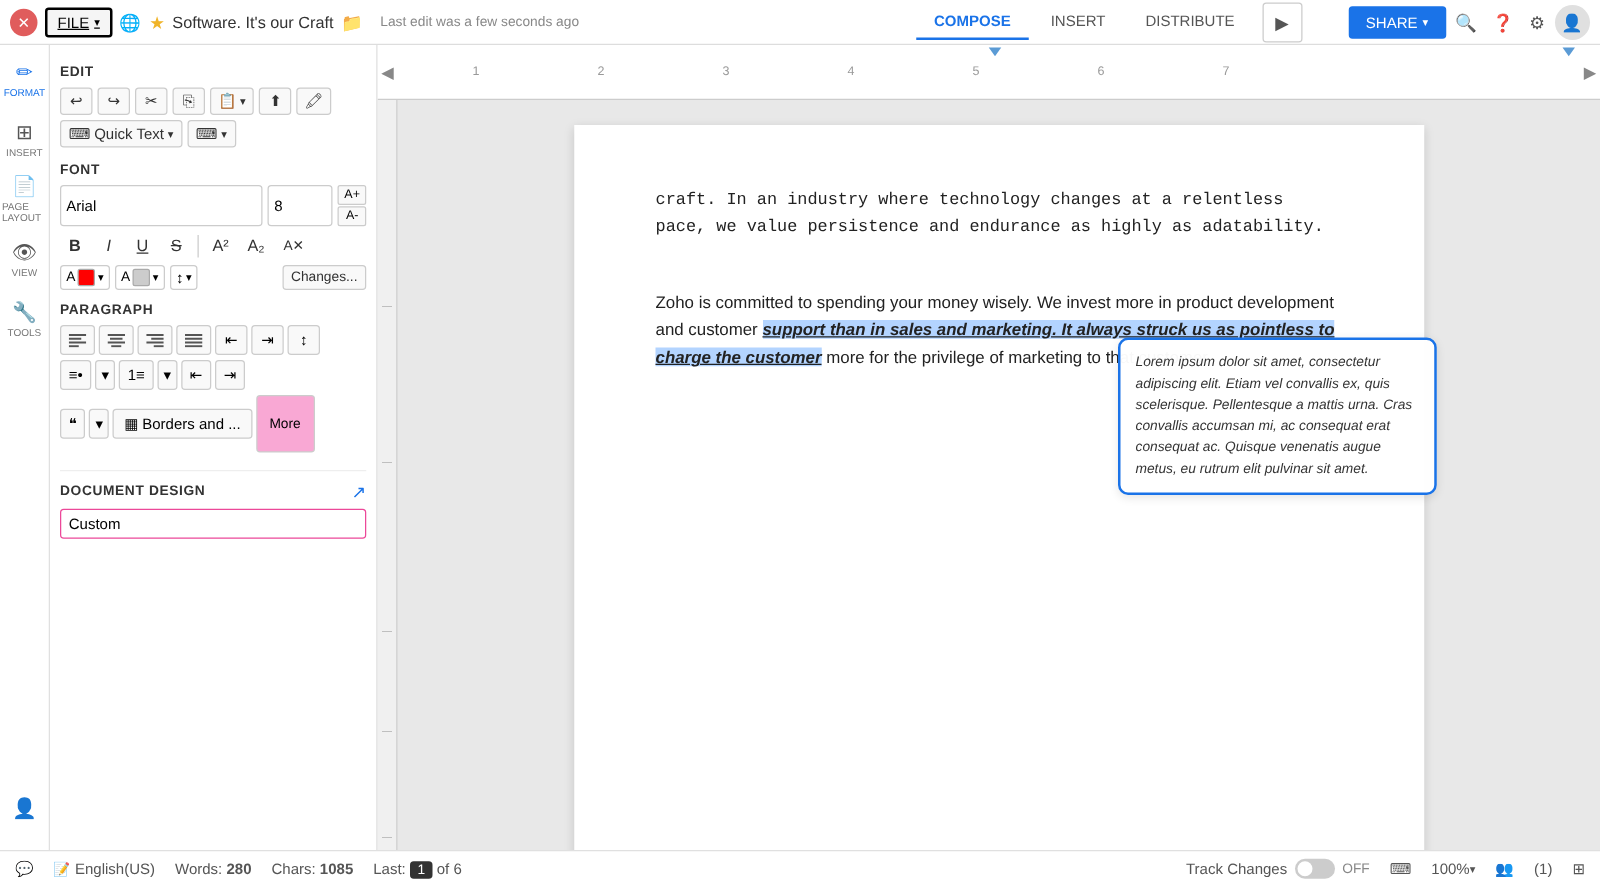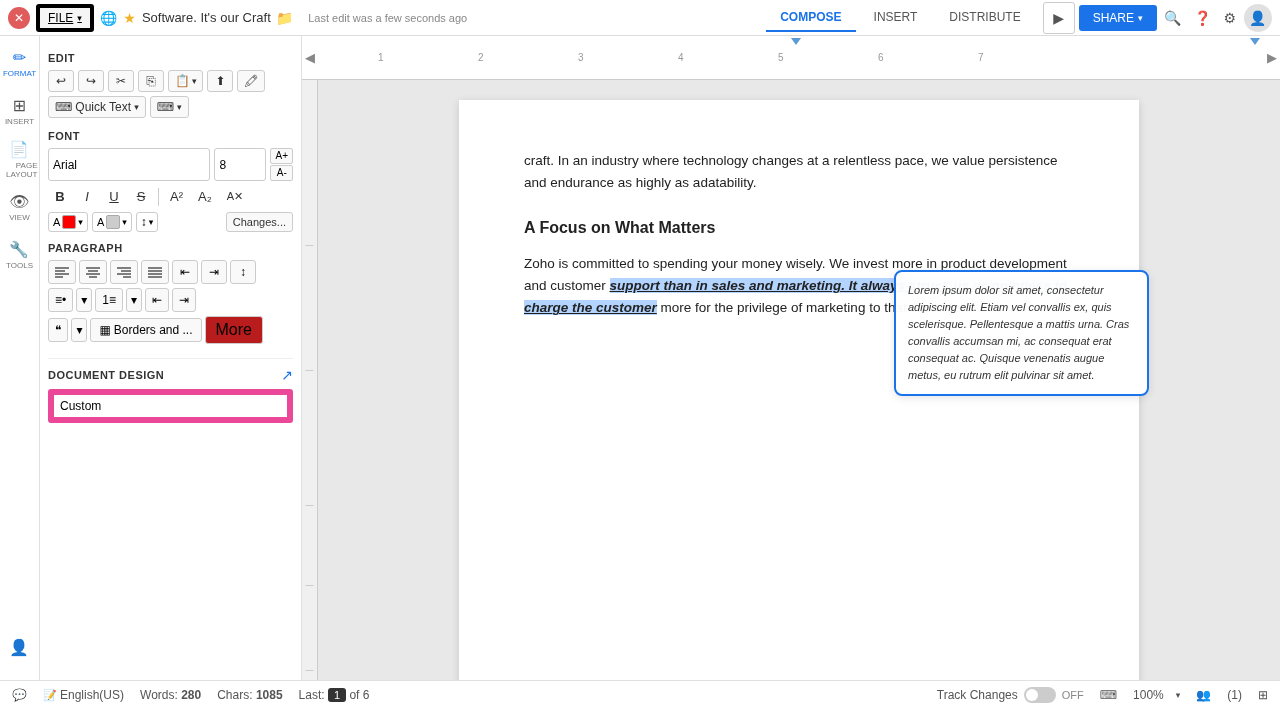--- a/index.html
+++ b/index.html
@@ -2,41 +2,41 @@
 <html><head>
   <meta charset="utf-8">
   <style>
     * { box-sizing: border-box; margin: 0; padding: 0; }
     body { font-family: Arial, sans-serif; font-size: 13px; background: #f0f0f0; overflow: hidden; width: 1280px; height: 708px; display: flex; flex-direction: column; }
 
     
     .topbar { height: 36px; background: #fff; border-bottom: 1px solid #ddd; display: flex; align-items: center; padding: 0 8px; gap: 8px; flex-shrink: 0; }
     .topbar-left { display: flex; align-items: center; gap: 6px; }
     .close-btn { width: 22px; height: 22px; background: #e05c5c; border-radius: 50%; display: flex; align-items: center; justify-content: center; cursor: pointer; color: #fff; font-size: 12px; }
-    .file-btn { background: #f5f5f5; border: 4px solid #000000; border-radius: 3px; padding: 3px 8px; font-size: 12px; cursor: pointer; display: flex; align-items: center; gap: 4px; text-decoration: underline; }
+    .file-btn { background: #f5f5f5; border: 2px solid #000000; border-radius: 3px; padding: 3px 8px; font-size: 12px; cursor: pointer; display: flex; align-items: center; gap: 4px; text-decoration: underline; }
     .globe-icon, .star-icon { font-size: 14px; color: #888; cursor: pointer; }
     .star-icon { color: #f0b429; }
     .doc-title { font-size: 13px; font-weight: 500; color: #333; }
     .folder-icon { font-size: 14px; color: #888; }
     .last-edit { font-size: 11px; color: #888; margin-left: 8px; }
     .topbar-right { margin-left: auto; display: flex; align-items: center; gap: 4px; }
     .tab-btn { padding: 6px 14px; font-size: 12px; border: none; background: none; cursor: pointer; color: #555; border-bottom: 2px solid transparent; }
     .tab-btn.active { color: #1a73e8; border-bottom: 2px solid #1a73e8; font-weight: 600; }
     .icon-btn { width: 32px; height: 32px; border: 1px solid #ccc; border-radius: 3px; background: #fff; cursor: pointer; display: flex; align-items: center; justify-content: center; font-size: 14px; color: #555; }
-    .share-btn { background: #1a73e8; color: #fff; border: none; border-radius: 3px; padding: 6px 14px; font-size: 12px; cursor: pointer; display: flex; align-items: center; gap: 4px; }
+    .share-btn { background: #1a73e8; color: #fff; border: none; border-radius: 3px; padding: 6px 14px; font-size: 12px; cursor: pointer; display: flex; align-items: center; gap: 4px; margin-left: 33px; }
     .search-icon-btn { font-size: 14px; color: #555; cursor: pointer; padding: 4px; }
 
     
     .main { display: flex; flex: 1; overflow: hidden; }
 
     
     .icon-sidebar { width: 40px; background: #fff; border-right: 1px solid #e0e0e0; display: flex; flex-direction: column; align-items: center; padding-top: 4px; flex-shrink: 0; }
     .icon-sidebar-item { width: 36px; height: 46px; display: flex; flex-direction: column; align-items: center; justify-content: center; cursor: pointer; border-radius: 4px; margin-bottom: 2px; }
     .icon-sidebar-item .icon-sym { font-size: 16px; color: #555; }
-    .icon-sidebar-item .icon-label { font-size: 8px; color: #777; text-transform: uppercase; margin-top: 2px; text-align: right; }
+    .icon-sidebar-item .icon-label { font-size: 8px; color: #777; text-transform: uppercase; margin-top: 2px; text-align: left; }
     .icon-sidebar-item.active .icon-sym { color: #1a73e8; }
     .icon-sidebar-item.active .icon-label { color: #1a73e8; }
     .sidebar-spacer { flex: 1; }
     .sidebar-bottom { display: flex; flex-direction: column; align-items: center; padding-bottom: 8px; gap: 4px; }
 
     
     .left-panel { width: 262px; background: #fff; border-right: 1px solid #e0e0e0; display: flex; flex-direction: column; overflow-y: auto; flex-shrink: 0; padding: 8px; }
     .section-label { font-size: 11px; font-weight: 700; color: #333; letter-spacing: 0.5px; margin: 8px 0 6px 0; text-transform: uppercase; }
     .toolbar-row { display: flex; align-items: center; gap: 4px; margin-bottom: 4px; flex-wrap: wrap; }
     .toolbar-btn { border: 1px solid #ccc; background: #f9f9f9; border-radius: 3px; padding: 3px 6px; font-size: 12px; cursor: pointer; display: flex; align-items: center; gap: 3px; color: #333; }
@@ -57,37 +57,37 @@
     .swatch-box { width: 14px; height: 14px; border: 1px solid #aaa; border-radius: 2px; }
     .paragraph-section { margin-top: 6px; }
     .para-select-row { display: flex; align-items: center; gap: 4px; margin-bottom: 6px; }
     .para-select { flex: 1; border: 1px solid #ccc; border-radius: 3px; padding: 4px 6px; font-size: 12px; background: #fff; }
     .align-row { display: flex; gap: 3px; margin-bottom: 4px; }
     .align-btn { border: 1px solid #ccc; background: #f9f9f9; border-radius: 3px; padding: 4px 6px; font-size: 12px; cursor: pointer; display: flex; align-items: center; justify-content: center; min-width: 26px; }
     .list-row { display: flex; gap: 3px; margin-bottom: 4px; align-items: center; }
     .list-btn { border: 1px solid #ccc; background: #f9f9f9; border-radius: 3px; padding: 4px 6px; font-size: 12px; cursor: pointer; display: flex; align-items: center; gap: 2px; }
     .misc-row { display: flex; gap: 3px; margin-bottom: 6px; align-items: center; }
     .borders-btn { display: flex; align-items: center; gap: 3px; border: 1px solid #ccc; background: #f9f9f9; border-radius: 3px; padding: 4px 8px; font-size: 12px; cursor: pointer; }
-    .more-btn { border: 1px solid #ccc; background: #b91c1c; border-radius: 3px; padding: 4px 10px; font-size: 16px; cursor: pointer; }
+    .more-btn { border: 1px solid #ccc; background: #f9a8d4; border-radius: 3px; padding: 16px 10px; font-size: 11px; cursor: pointer; }
     .doc-design-section { margin-top: 8px; border-top: 1px solid #eee; padding-top: 8px; }
     .doc-design-header { display: flex; align-items: center; justify-content: space-between; margin-bottom: 6px; }
     .external-link-icon { font-size: 14px; color: #1a73e8; cursor: pointer; }
-    .design-select { width: 100%; border: 6px solid #ec4899; border-radius: 3px; padding: 4px 6px; font-size: 12px; background: #fff; }
+    .design-select { width: 100%; border: 1px solid #ec4899; border-radius: 3px; padding: 4px 6px; font-size: 12px; background: #fff; }
 
     
     .doc-area { flex: 1; display: flex; flex-direction: column; overflow: hidden; background: #e8e8e8; }
     .ruler-top { height: 44px; background: #fff; border-bottom: 1px solid #ccc; position: relative; display: flex; align-items: center; }
 
     
     .status-bar { height: 28px; background: #fff; border-top: 1px solid #e0e0e0; display: flex; align-items: center; padding: 0 12px; gap: 16px; font-size: 12px; color: #555; flex-shrink: 0; }
     .status-bar .spacer { flex: 1; }
     .track-changes { display: flex; align-items: center; gap: 6px; }
     .toggle-off { width: 32px; height: 16px; background: #ccc; border-radius: 8px; position: relative; cursor: pointer; }
     .toggle-off::after { content: ''; position: absolute; left: 2px; top: 2px; width: 12px; height: 12px; background: #fff; border-radius: 50%; }
-    .zoom-control { display: flex; align-items: center; gap: 12px; }
+    .zoom-control { display: flex; align-items: center; gap: 0; }
 
     
     .page-number { background: #333; color: #fff; border-radius: 3px; padding: 1px 6px; font-size: 11px; }
 
     select { appearance: none; -webkit-appearance: none; cursor: pointer; }
     select option { background: #fff; }
   </style>
 </head>
 <body>
 
@@ -333,23 +333,22 @@
         <div style="position:absolute;top:500px;">—</div>
         <div style="position:absolute;top:585px;">—</div>
       </div>
 
       <div style="flex:1;display:flex;justify-content:center;padding:20px 40px;background:#e8e8e8;overflow-y:auto;">
 
         <div style="width:680px;min-height:780px;background:#fff;box-shadow:0 2px 8px rgba(0,0,0,0.15);padding:50px 65px;position:relative;">
 
           <div style="font-size:13.5px;line-height:1.65;color:#222;font-family:Arial,sans-serif;">
 
-            <p style="margin-bottom:20px;">craft. In an industry where technology changes at a relentless pace, we value persistence and endurance as highly as adatability.</p>
-
-            <h2 style="font-size:16px;font-weight:700;margin-bottom:12px;">A Focus on What Matters</h2>
+            <p style="margin-bottom:36px;font-family:Liberation Mono, monospace;">craft. In an industry where technology changes at a relentless pace, we value persistence and endurance as highly as adatability.</p>
+
 
             <p>
               Zoho is committed to spending your money wisely. We invest more in product development and customer <span style="background:#b3d4ff;font-weight:bold;font-style:italic;text-decoration:underline;">support than in sales and marketing. It always struck us as pointless to charge the customer</span> more for the privilege of marketing to that customer.
             </p>
           </div>
 
           <div style="position:absolute;right:-10px;top:170px;width:255px;border:2.5px solid #1a73e8;border-radius:8px;background:rgba(255,255,255,0.97);padding:10px 12px;font-size:11px;font-style:italic;line-height:1.55;color:#333;z-index:10;box-shadow:0 2px 8px rgba(0,0,0,0.1);">Lorem ipsum dolor sit amet, consectetur adipiscing elit. Etiam vel convallis ex, quis scelerisque. Pellentesque a mattis urna. Cras convallis accumsan mi, ac consequat erat consequat ac. Quisque venenatis augue metus, eu rutrum elit pulvinar sit amet.</div>
 
         </div>
       </div>

